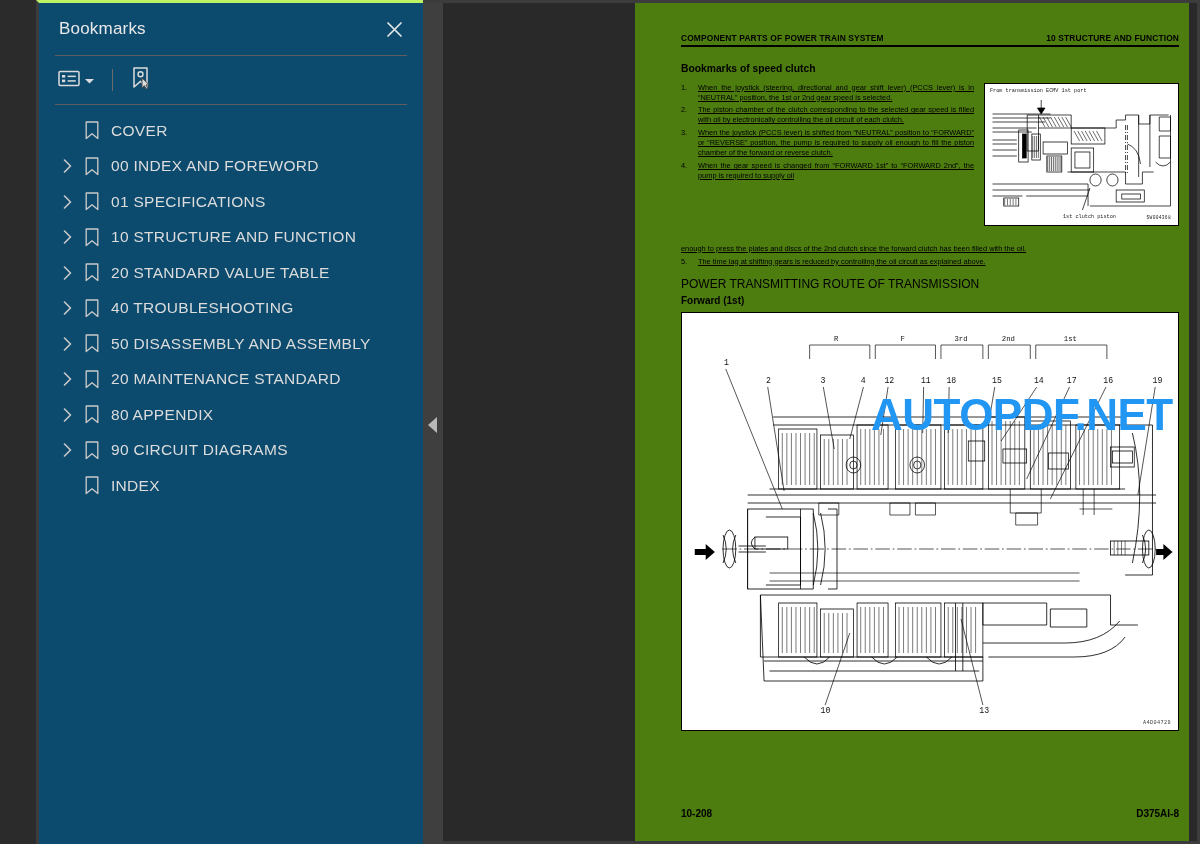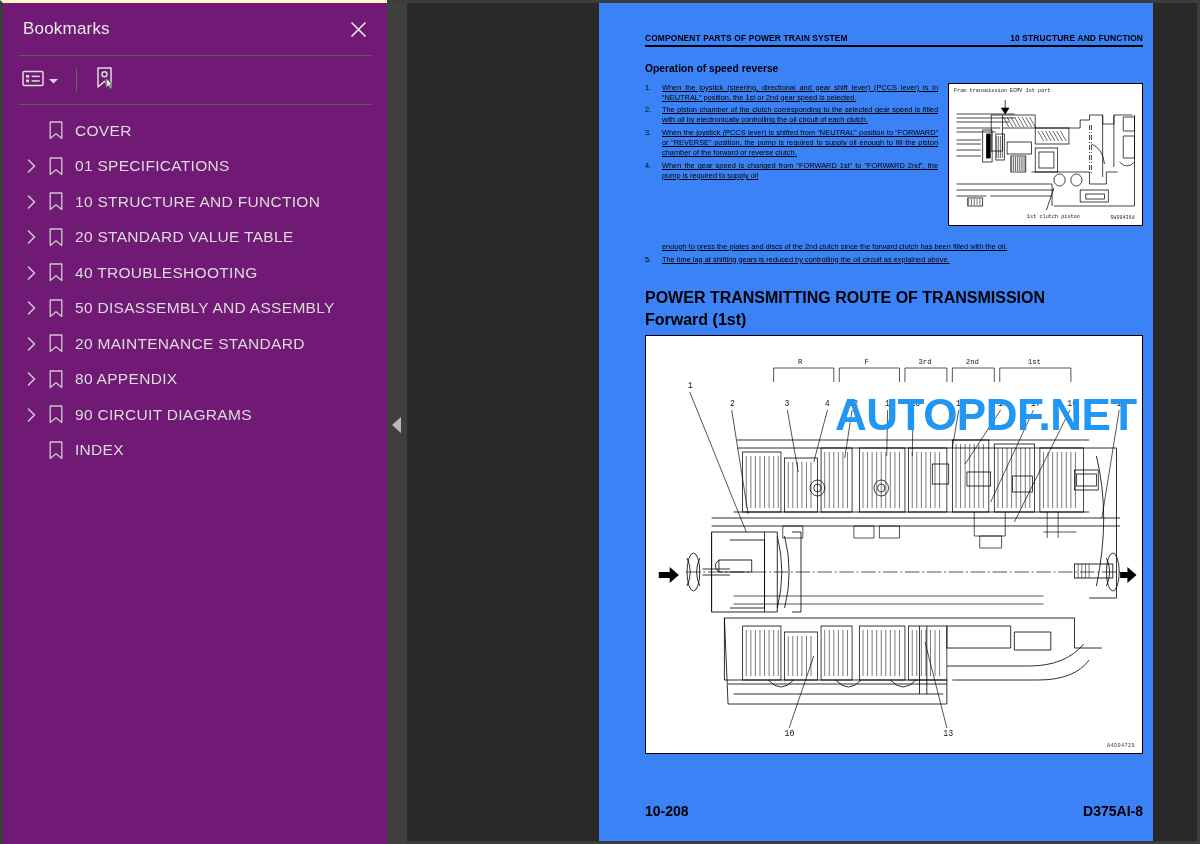--- a/index.html
+++ b/index.html
@@ -6,24 +6,25 @@
   body{
     width:1200px;height:844px;overflow:hidden;
     background:#2b2b2b;
     font-family:"Liberation Sans", sans-serif;
     -webkit-font-smoothing:antialiased;
   }
   .app{position:relative;width:1200px;height:844px;display:flex;}
 
   
   .sidebar{
-    width:387px;height:844px;background:#701a75;
+    width:387px;height:844px;background:#0c4a6e;
     box-sizing:border-box;position:relative;flex:0 0 387px;
-    border-top:3px solid #fef9c3;
+    border-top:3px solid #bef264;
     border-left:3px solid #3c3c3c;
+    margin-left:36px;
   }
   .sb-header{
     height:52px;display:flex;align-items:center;
     padding:0 16px 0 20px;box-sizing:border-box;
   }
   .sb-title{
     color:#e8e8e8;font-size:17px;letter-spacing:.2px;flex:1;
   }
   .sb-close{
     width:26px;height:26px;display:flex;align-items:center;justify-content:center;
@@ -65,21 +66,21 @@
     border-right:9px solid #b9b9b9;margin-left:-1px;
   }
 
   
   .viewer{
     flex:1;height:844px;background:#292929;position:relative;overflow:hidden;
     border-top:3px solid #3c3c3c;border-right:3px solid #3c3c3c;border-bottom:3px solid #3c3c3c;
     box-sizing:border-box;
   }
   .page{
-    position:absolute;left:192px;top:0;width:554px;height:841px;background:#3b82f6;
+    position:absolute;left:192px;top:0;width:554px;height:841px;background:#4d7c0f;
   }
   .page-inner{
     position:absolute;left:46px;top:30px;right:10px;bottom:10px;
   }
 
   
   .doc-head{
     display:flex;justify-content:space-between;align-items:flex-end;
     font-size:8.4px;font-weight:bold;color:#000;letter-spacing:.15px;
     padding-bottom:2px;
@@ -91,30 +92,30 @@
   .step .num{width:17px;flex:0 0 17px;}
   .step .txt{flex:1;text-align:justify;text-decoration:underline;}
   .step.full .txt{text-align:left;}
   .two-col{display:flex;gap:10px;align-items:flex-start;}
   .col-left{width:293px;flex:0 0 293px;}
   .col-right{flex:1;}
 
   .minifig{
     border:1.2px solid #000;height:141px;position:relative;background:#fff;overflow:hidden;
   }
-  .h2{font-size:16px;font-weight:bold;color:#000;margin-top:25px;}
-  .h3{font-size:16px;font-weight:bold;color:#000;margin-top:4px;margin-bottom:6px;}
+  .h2{font-size:12px;font-weight:normal;color:#000;margin-top:11px;}
+  .h3{font-size:10px;font-weight:bold;color:#000;margin-top:4px;margin-bottom:6px;}
 
   .bigfig{
     border:1.4px solid #000;height:417px;position:relative;background:#fff;overflow:hidden;
   }
   .cap{font-size:7.6px;color:#000;margin-top:9px;}
   .footer{
     position:absolute;left:46px;right:10px;bottom:25px;
-    display:flex;justify-content:space-between;font-size:14px;font-weight:bold;color:#000;
+    display:flex;justify-content:space-between;font-size:10px;font-weight:bold;color:#000;
   }
   .fig-id{position:absolute;right:7px;bottom:4px;font-size:5.2px;color:#3a3a3a;letter-spacing:.4px;
     font-family:"Liberation Mono", monospace;}
   .fig-id2{position:absolute;right:7px;bottom:5px;font-size:4.6px;color:#222;letter-spacing:.3px;
     font-family:"Liberation Mono", monospace;}
   .mini-lbl{position:absolute;font-family:"Liberation Mono", monospace;color:#1a1a1a;}
 
   
   .watermark{
     position:absolute;left:428px;top:390px;z-index:40;
@@ -186,20 +187,33 @@
           <span class="bm-arrow">
             <svg width="9" height="14" viewBox="0 0 9 14">
               <path d="M1.5 1 L7.5 7 L1.5 13" fill="none" stroke="#c9c9c9" stroke-width="1.6" stroke-linecap="round" stroke-linejoin="round"></path>
             </svg>
           </span>
           <span class="bm-ico">
             <svg width="14" height="19" viewBox="0 0 14 19">
               <path d="M1.2 1 H12.8 V17.6 L7 12.7 L1.2 17.6 Z" fill="none" stroke="#c9c9c9" stroke-width="1.35" stroke-linejoin="round"></path>
             </svg>
           </span>
+          <span class="bm-label">00 INDEX AND FOREWORD</span>
+        </div>
+        <div class="bm-row">
+          <span class="bm-arrow">
+            <svg width="9" height="14" viewBox="0 0 9 14">
+              <path d="M1.5 1 L7.5 7 L1.5 13" fill="none" stroke="#c9c9c9" stroke-width="1.6" stroke-linecap="round" stroke-linejoin="round"></path>
+            </svg>
+          </span>
+          <span class="bm-ico">
+            <svg width="14" height="19" viewBox="0 0 14 19">
+              <path d="M1.2 1 H12.8 V17.6 L7 12.7 L1.2 17.6 Z" fill="none" stroke="#c9c9c9" stroke-width="1.35" stroke-linejoin="round"></path>
+            </svg>
+          </span>
           <span class="bm-label">01 SPECIFICATIONS</span>
         </div>
         <div class="bm-row">
           <span class="bm-arrow">
             <svg width="9" height="14" viewBox="0 0 9 14">
               <path d="M1.5 1 L7.5 7 L1.5 13" fill="none" stroke="#c9c9c9" stroke-width="1.6" stroke-linecap="round" stroke-linejoin="round"></path>
             </svg>
           </span>
           <span class="bm-ico">
             <svg width="14" height="19" viewBox="0 0 14 19">
@@ -309,21 +323,21 @@
   <main class="viewer">
     <div class="page">
       <div class="page-inner">
 
         <div class="doc-head">
           <span>COMPONENT PARTS OF POWER TRAIN SYSTEM</span>
           <span>10 STRUCTURE AND FUNCTION</span>
         </div>
         <div class="doc-head-rule"></div>
 
-        <div class="sec-title">Operation of speed reverse</div>
+        <div class="sec-title">Bookmarks of speed clutch</div>
 
         <div class="two-col">
           <div class="col-left">
             <ol class="steps" id="steps-list">
                 <li class="step">
                   <span class="num">1.</span>
                   <span class="txt">When the joystick (steering, directional and gear shift lever) (PCCS lever) is in “NEUTRAL” position, the 1st or 2nd gear speed is selected.</span>
                 </li>
                 <li class="step">
                   <span class="num">2.</span>
@@ -384,21 +398,21 @@
                   <path d="M182 78 q8 8 16 0"></path>
                   <path d="M198 31 V122"></path>
                   <path d="M112 104 l-8 22"></path>
                   <path d="M152 60 q12 4 14 20"></path>
                 </g>
               </svg>
             </div>
           </div>
         </div>
 
-        <div class="step full" style="margin-top:16px;">
+        <div class="step full" style="margin-top:1px;flex-direction:column;">
           <span class="num"></span>
           <span class="txt">enough to press the plates and discs of the 2nd clutch since the forward clutch has been filled with the oil.</span>
         </div>
         <div class="step full">
           <span class="num">5.</span>
           <span class="txt">The time lag at shifting gears is reduced by controlling the oil circuit as explained above.</span>
         </div>
 
         <div class="h2">POWER TRANSMITTING ROUTE OF TRANSMISSION</div>
         <div class="h3">Forward (1st)</div>

